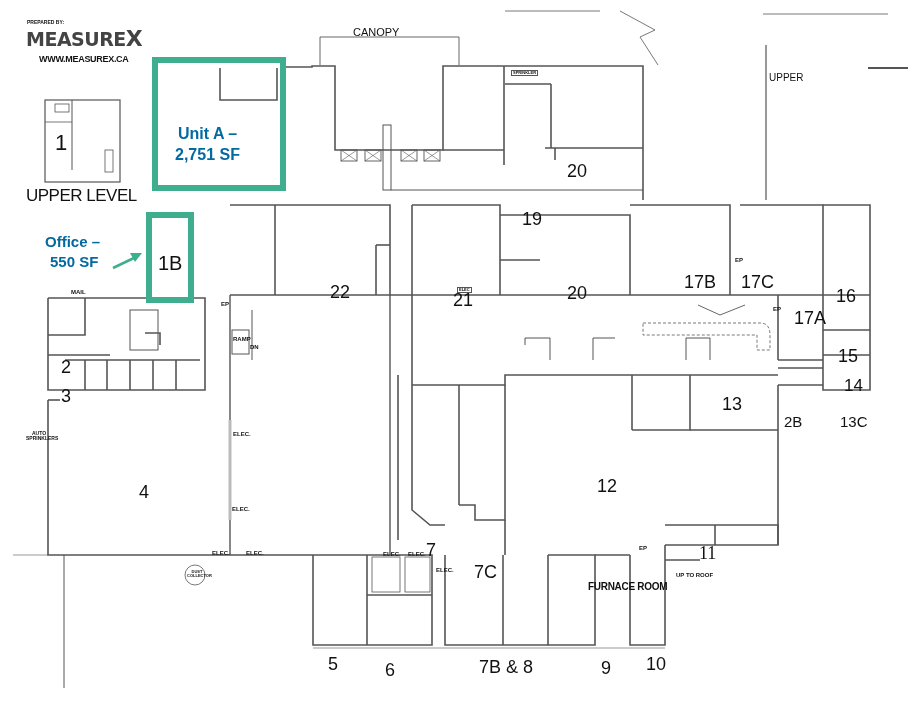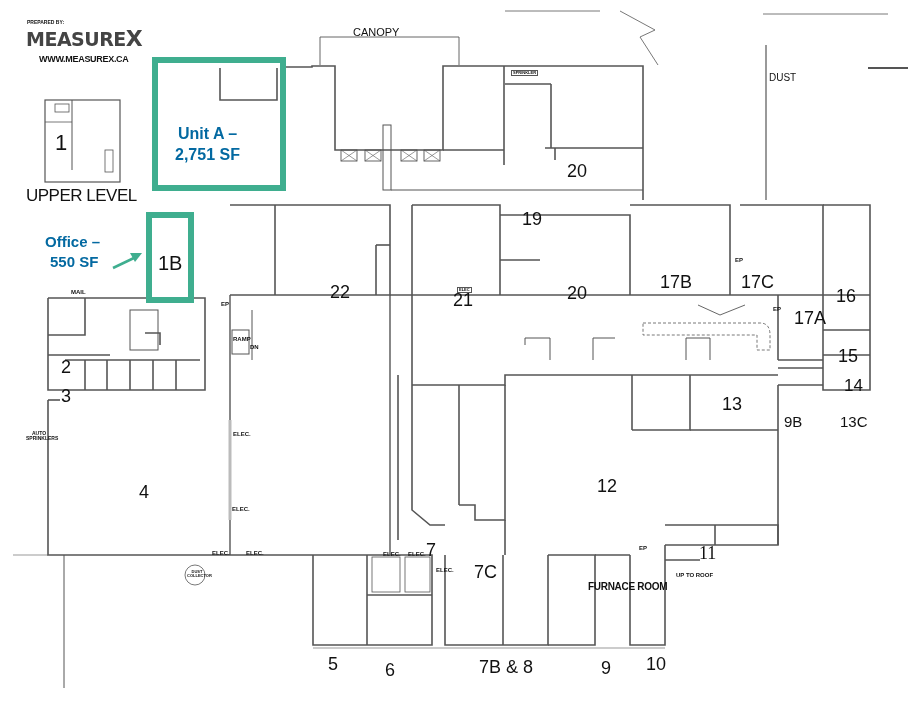--- a/index.html
+++ b/index.html
@@ -174,21 +174,21 @@
 
 <div class="hl-box" style="left:152px;top:57px;width:134px;height:134px;"></div>
 <div class="hl" style="left:178px;top:124px;font-size:16px;">Unit A –</div>
 <div class="hl" style="left:175px;top:145px;font-size:16px;">2,751 SF</div>
 
 <div class="hl-box" style="left:146px;top:212px;width:48px;height:91px;"></div>
 <div class="hl" style="left:45px;top:233px;font-size:15px;">Office –</div>
 <div class="hl" style="left:50px;top:253px;font-size:15px;">550 SF</div>
 
 <div class="lbl canopy" style="left:353px;top:27px;">CANOPY</div>
-<div class="lbl gate" style="left:769px;top:73px;">DUST</div>
+<div class="lbl gate" style="left:769px;top:73px;">UPPER</div>
 <div class="lbl tiny" style="left:233px;top:336px;">RAMP</div>
 <div class="lbl tiny" style="left:250px;top:344px;">DN</div>
 <div class="lbl tiny" style="left:71px;top:289px;">MAIL</div>
 <div class="lbl tiny" style="left:26px;top:431px;width:26px;white-space:normal;text-align:center;font-size:5px;">AUTO SPRINKLERS</div>
 <div class="lbl tiny" style="left:187px;top:570px;width:20px;white-space:normal;text-align:center;font-size:4px;">DUST COLLECTOR</div>
 <div class="lbl furnace" style="left:551px;top:582px;padding-left:37px;">FURNACE ROOM</div>
 <div class="lbl tiny" style="left:676px;top:572px;">UP TO ROOF</div>
 <div class="lbl tiny" style="left:233px;top:431px;">ELEC.</div>
 <div class="lbl tiny" style="left:232px;top:506px;">ELEC.</div>
 <div class="lbl tiny" style="left:246px;top:550px;">ELEC.</div>
@@ -210,25 +210,25 @@
 <div class="lbl unit" style="left:328px;top:608px;">5</div>
 <div class="lbl unit" style="left:385px;top:614px;">6</div>
 <div class="lbl unit" style="left:426px;top:494px;">7</div>
 <div class="lbl unit" style="left:474px;top:516px;">7C</div>
 <div class="lbl unit" style="left:479px;top:611px;">7B &amp; 8</div>
 <div class="lbl unit" style="left:601px;top:612px;">9</div>
 <div class="lbl unit" style="left:646px;top:608px;">10</div>
 <div class="lbl unit" style="left:699px;top:497px;font-family:Liberation Serif, serif;">11</div>
 <div class="lbl unit" style="left:597px;top:430px;">12</div>
 <div class="lbl unit" style="left:722px;top:348px;">13</div>
-<div class="lbl unit" style="left:784px;top:367px;font-size:15px;">9B</div>
+<div class="lbl unit" style="left:784px;top:367px;font-size:15px;">2B</div>
 <div class="lbl unit" style="left:840px;top:367px;font-size:15px;">13C</div>
 <div class="lbl unit" style="left:844px;top:330px;font-size:17px;">14</div>
 <div class="lbl unit" style="left:838px;top:300px;">15</div>
 <div class="lbl unit" style="left:836px;top:240px;">16</div>
 <div class="lbl unit" style="left:794px;top:262px;">17A</div>
-<div class="lbl unit" style="left:660px;top:226px;">17B</div>
+<div class="lbl unit" style="left:684px;top:226px;">17B</div>
 <div class="lbl unit" style="left:741px;top:226px;">17C</div>
 <div class="lbl unit" style="left:567px;top:237px;">20</div>
 <div class="lbl unit" style="left:522px;top:163px;">19</div>
 <div class="lbl unit" style="left:567px;top:115px;">20</div>
 <div class="lbl unit" style="left:453px;top:244px;">21</div>
 <div class="lbl unit" style="left:330px;top:236px;">22</div>
 
 </body></html>

